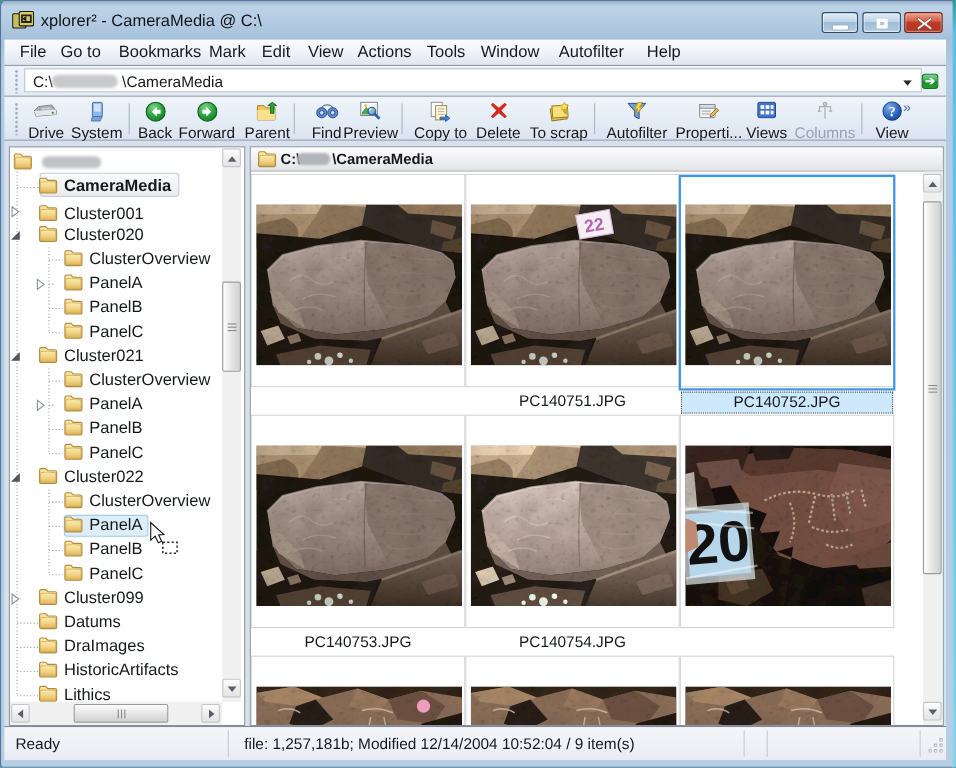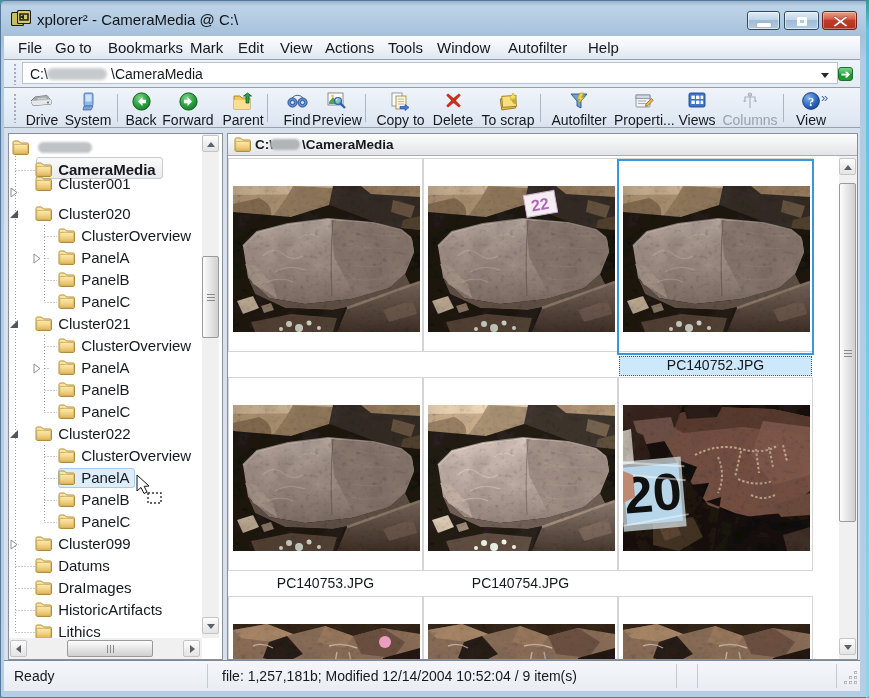--- a/index.html
+++ b/index.html
@@ -295,21 +295,21 @@
           <path d="M35.5 311 L35.5 388.5 M35.5 322.5 H48 M35.5 344.5 H48 M35.5 366.5 H48 M35.5 388.5 H48"></path>
         </g>
       </svg>
       <div class="trow" style="left:3px;top:3px;"><svg width="19" height="17" viewBox="0 0 19 17" style="vertical-align:-3px">
             <use href="#fldr"></use>
           </svg><span class="abs" style="left:26px;top:5px;width:54px;height:11px;background:#c0c3c6;border-radius:6px;filter:blur(1.3px);"></span></div>
       <div class="abs" style="left:27px;top:23px;width:127px;height:22px;border:1px solid #c8cbd0;border-radius:3px;background:linear-gradient(#f9fafb,#e9ebee);"></div>
       <div class="trow" style="left:26px;top:25px;"><svg width="19" height="17" viewBox="0 0 19 17" style="vertical-align:-3px">
             <use href="#fldr"></use>
           </svg> <b style="font-size:15px;">CameraMedia</b></div>
-      <div class="trow" style="left:26px;top:39px;text-align:right;"><svg width="19" height="17" viewBox="0 0 19 17" style="vertical-align:-3px">
+      <div class="trow" style="left:26px;top:50px;text-align:right;"><svg width="19" height="17" viewBox="0 0 19 17" style="vertical-align:-3px">
             <use href="#fldr"></use>
           </svg> Cluster001</div>
       <div class="trow" style="left:26px;top:69px;"><svg width="19" height="17" viewBox="0 0 19 17" style="vertical-align:-3px">
             <use href="#fldr"></use>
           </svg> Cluster020</div>
       <div class="trow" style="left:49px;top:91px;"><svg width="19" height="17" viewBox="0 0 19 17" style="vertical-align:-3px">
             <use href="#fldr"></use>
           </svg> ClusterOverview</div>
       <div class="trow" style="left:49px;top:113px;"><svg width="19" height="17" viewBox="0 0 19 17" style="vertical-align:-3px">
             <use href="#fldr"></use>
@@ -423,20 +423,21 @@
             <use href="#rockA"></use>
             <use href="#tag22"></use>
           </svg>
         </div>
       <div class="card" style="left:390px;top:24px;">
           <svg width="187" height="146" viewBox="0 0 187 146">
             <use href="#rockA"></use>
           </svg>
         </div>
       <div class="abs" style="left:389px;top:25px;width:197px;height:196px;border:2px solid #3b96e0;"></div>
+      <div class="tlabel" style="left:195px;top:220px;">PC140751.JPG</div>
       <div class="abs" style="left:391px;top:222px;width:193px;height:20px;background:#cde8fb;outline:1px dotted #555;outline-offset:-1px;"></div>
       <div class="tlabel" style="left:390px;top:221px;">PC140752.JPG</div>
       <div class="card" style="left:0px;top:243px;">
           <svg width="187" height="146" viewBox="0 0 187 146">
             <use href="#rockA"></use>
           </svg>
         </div>
       <div class="card" style="left:195px;top:243px;">
           <svg width="187" height="146" viewBox="0 0 187 146" style="filter:brightness(1.22) saturate(0.85);">
             <use href="#rockA"></use>

